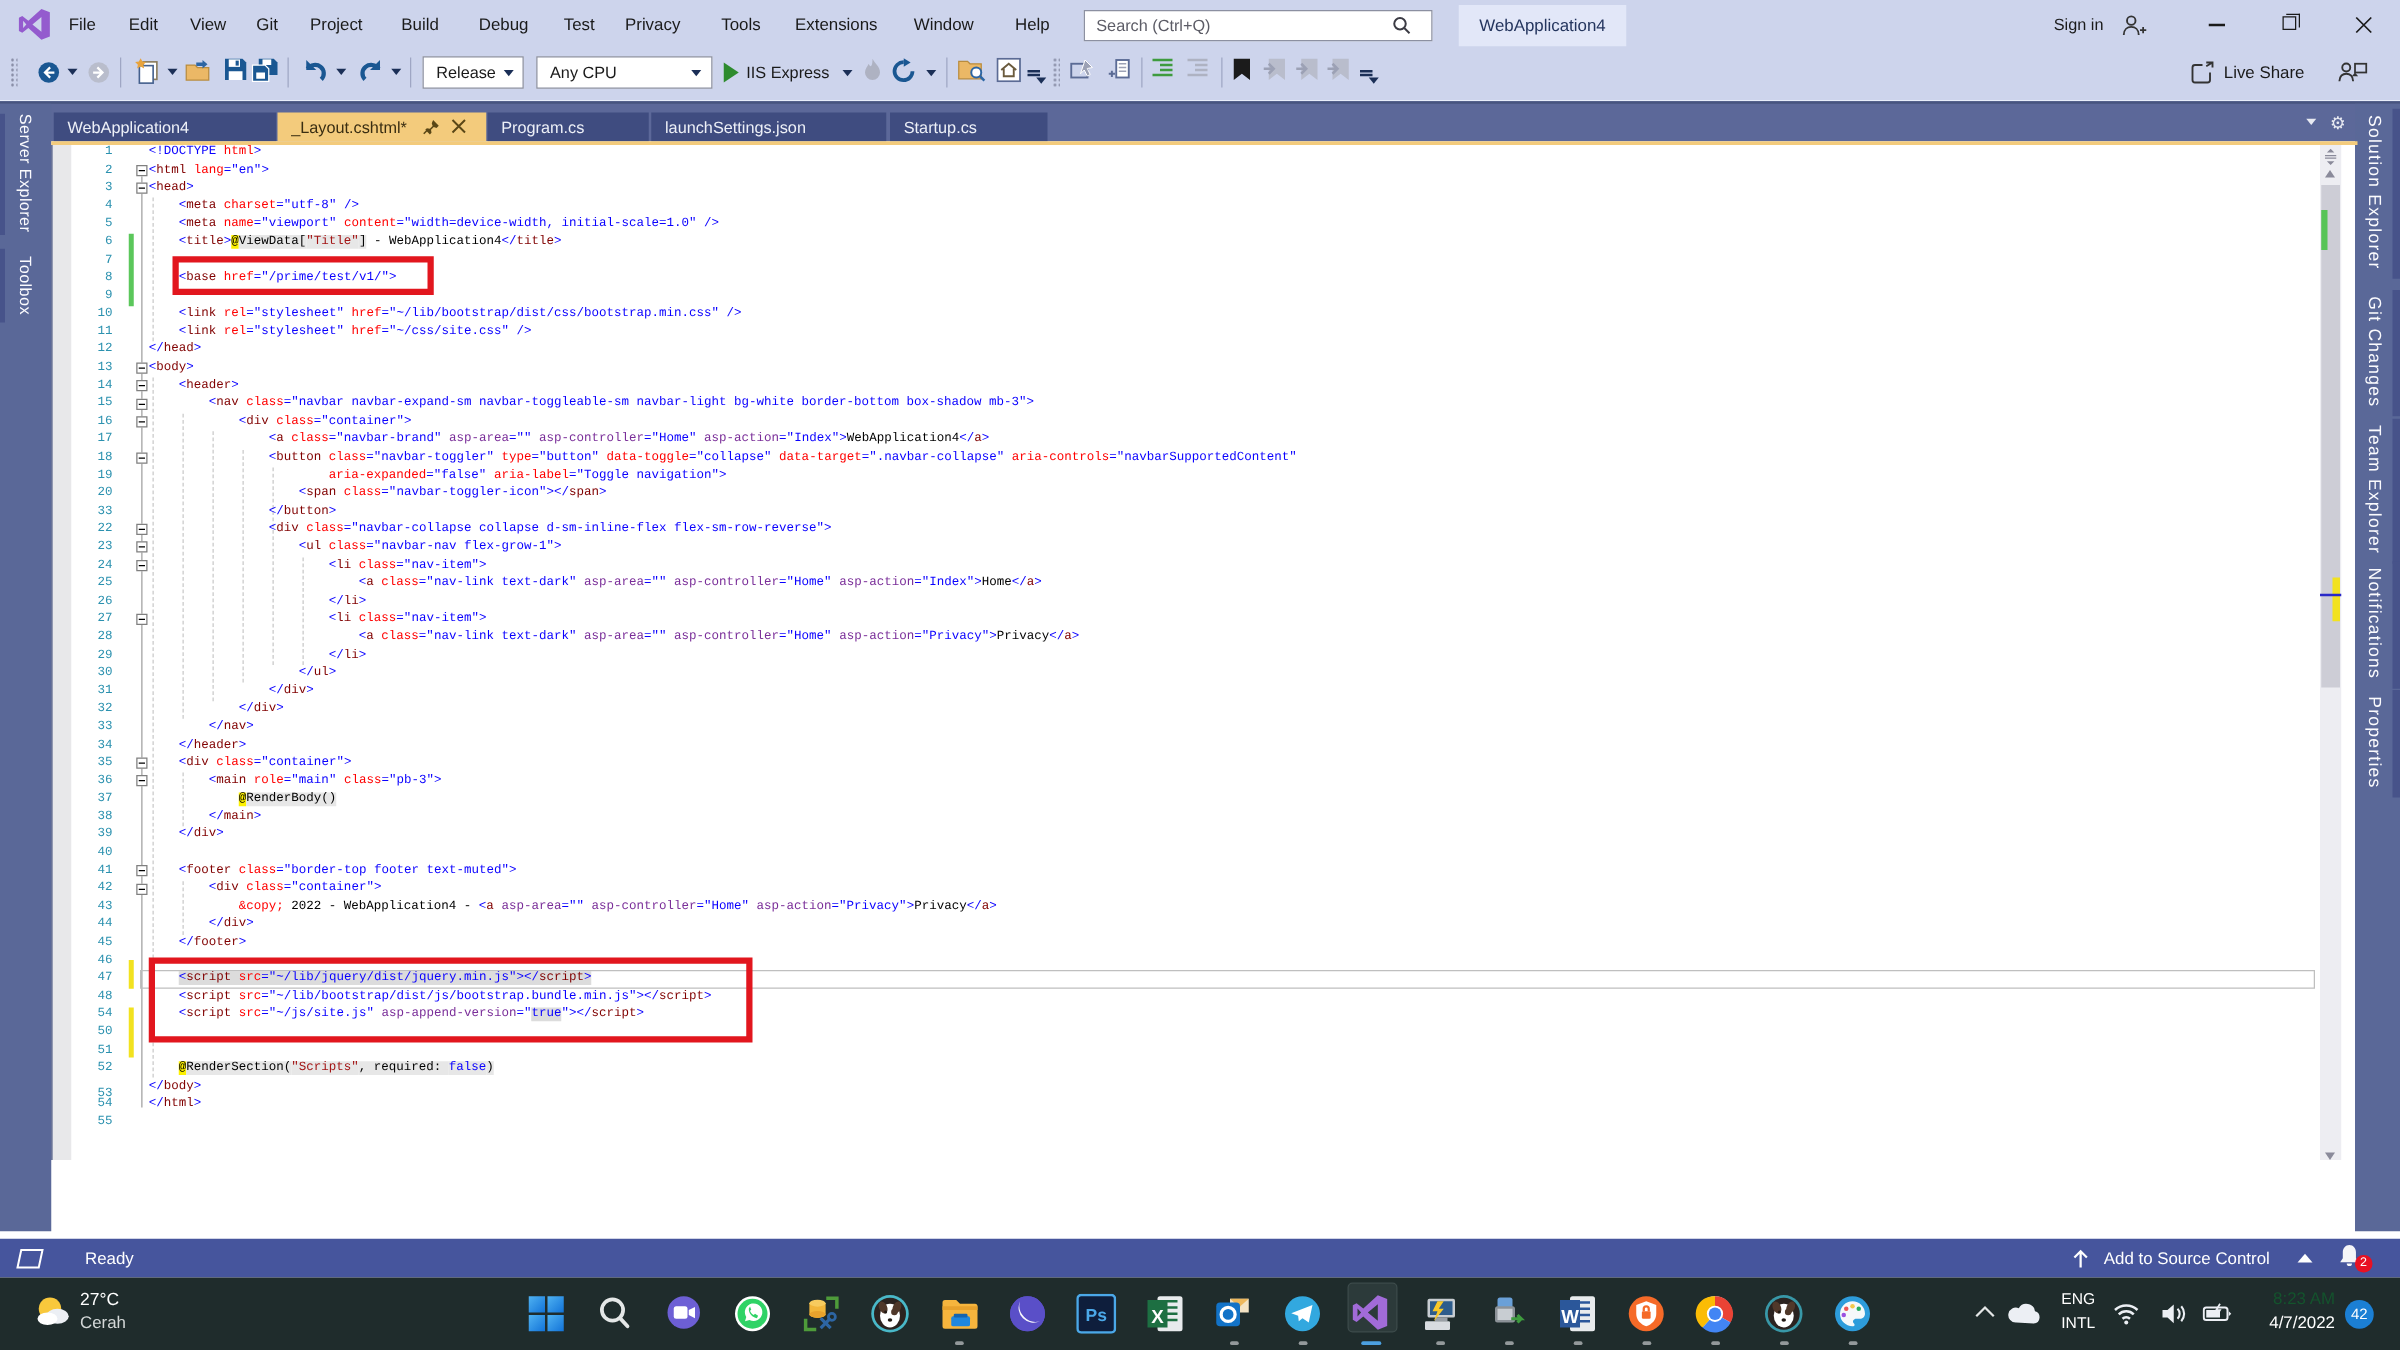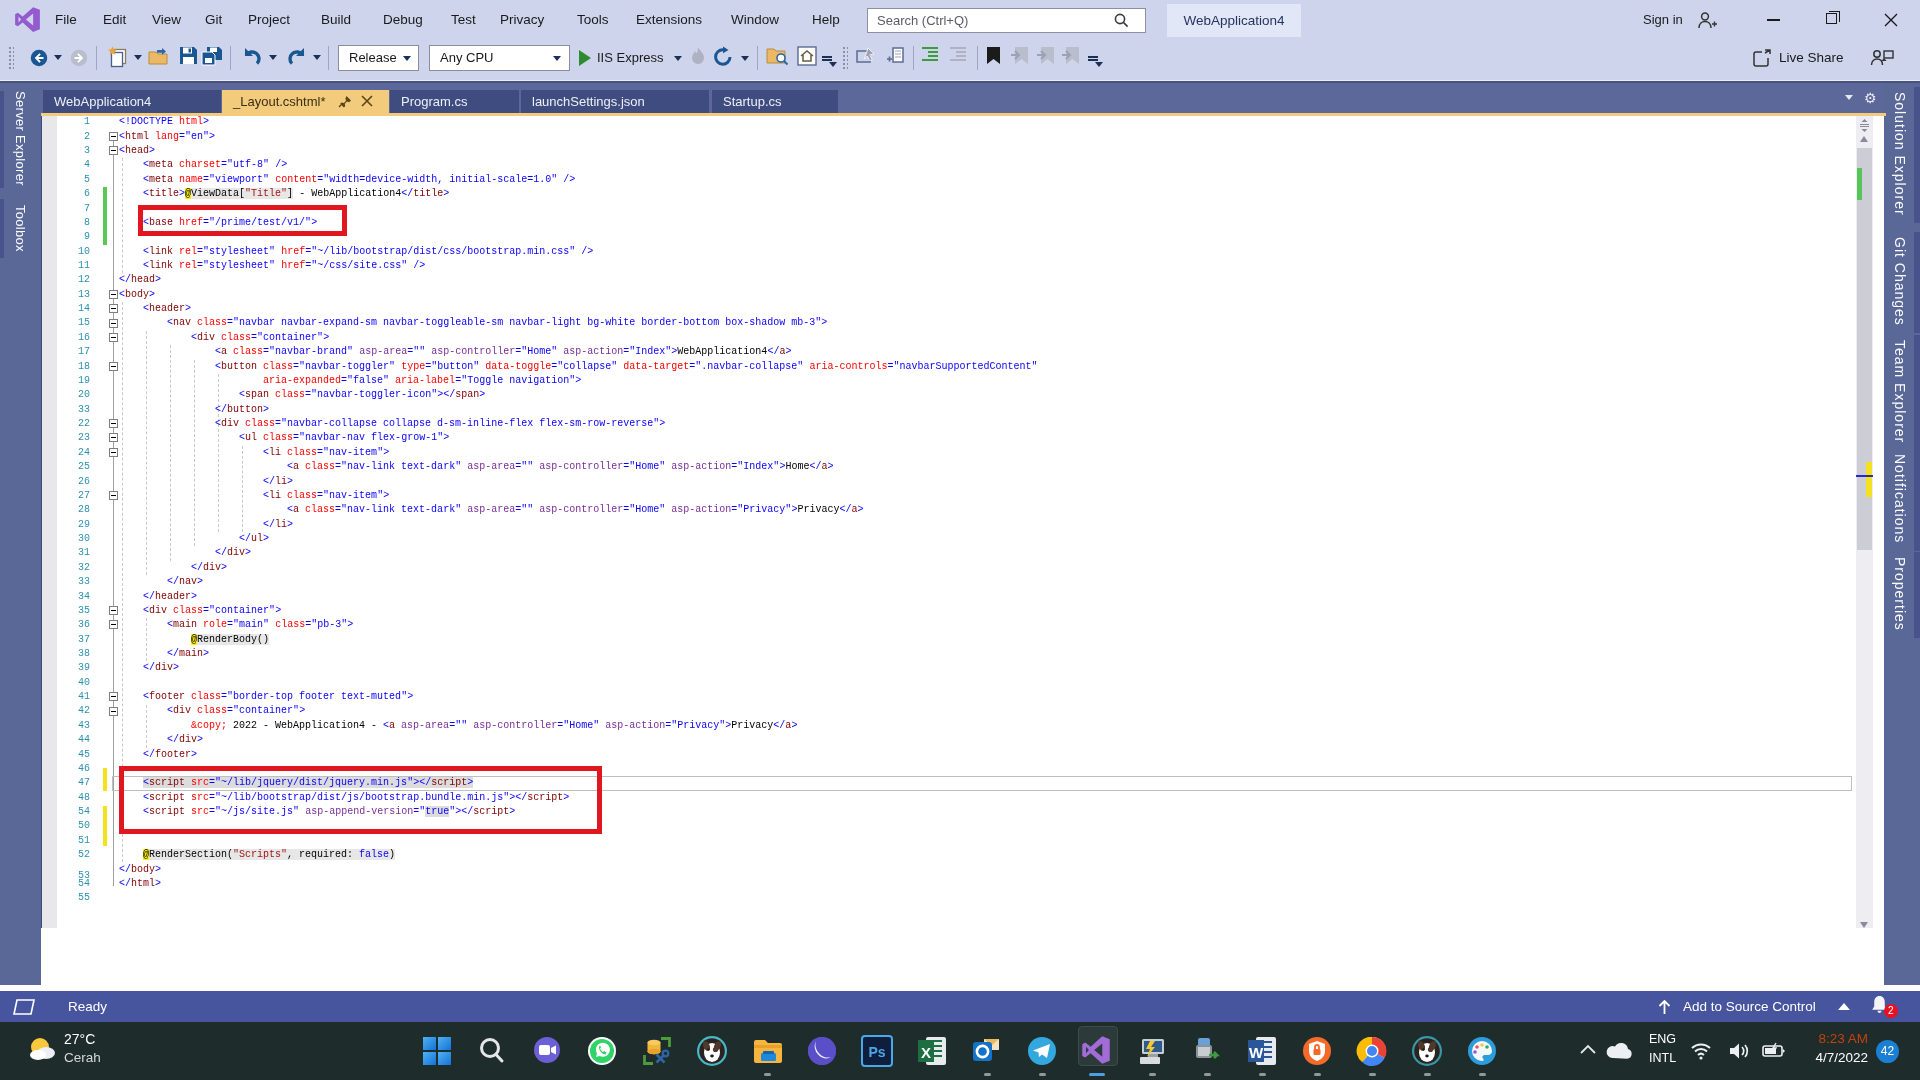--- a/index.html
+++ b/index.html
@@ -624,15 +624,15 @@
 <svg class="abs" style="left:1728px;top:1042px" width="22" height="18" viewBox="0 0 22 18">
       <path d="M2 6 h4 l5 -4.5 v15 L6 12 H2 Z" fill="#ECEFF4"></path>
       <path d="M14 5 a5.5 5.5 0 0 1 0 8 M17 3 a9 9 0 0 1 0 12" stroke="#ECEFF4" stroke-width="1.7" fill="none"></path>
     </svg>
 <svg class="abs" style="left:1762px;top:1042px" width="26" height="18" viewBox="0 0 26 18">
       <rect x="1" y="4" width="19" height="10" rx="2" fill="none" stroke="#ECEFF4" stroke-width="1.6"></rect>
       <rect x="3" y="6" width="11" height="6" fill="#ECEFF4"></rect>
       <path d="M21 7 v4 l2 -2 Z" fill="#ECEFF4"></path>
       <path d="M14 1 l-3 5 h3 l-3 5" stroke="#ECEFF4" stroke-width="1.4" fill="none"></path>
     </svg>
-<div class="abs" style="left:1808px;top:1031px;width:60px;text-align:right;font-size:13.5px;color:#c2410c">8:23 AM</div>
+<div class="abs" style="left:1808px;top:1031px;width:60px;text-align:right;font-size:13.5px;color:#14532d">8:23 AM</div>
 <div class="abs" style="left:1800px;top:1050px;width:68px;text-align:right;font-size:13.5px;color:#fff">4/7/2022</div>
 <div class="abs" style="left:1876px;top:1040px;width:23px;height:23px;border-radius:50%;background:#1B7FD4;color:#fff;font-size:12px;text-align:center;line-height:23px">42</div>
 </div>
 </body></html>

